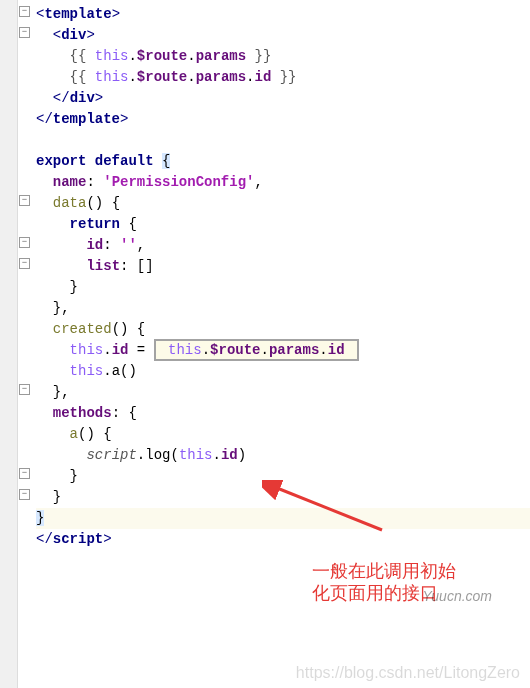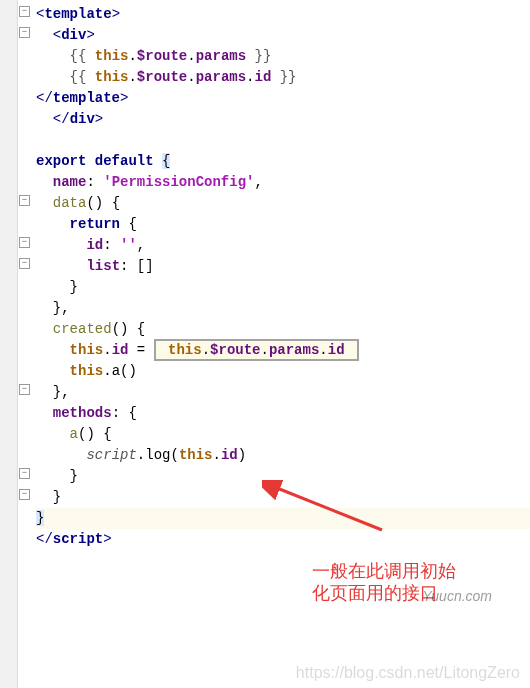--- a/index.html
+++ b/index.html
@@ -48,21 +48,21 @@
     }
     .line {
       height: 21px;
       line-height: 21px;
       white-space: pre;
     }
     .tag-bracket { color: #000080; }
     .tag-name { color: #000080; font-weight: bold; }
     .mustache { color: #555; }
     .keyword { color: #000080; font-weight: bold; }
-    .this-kw { color: #a16207; font-weight: bold; }
+    .this-kw { color: #8b5cf6; font-weight: normal; }
     .prop { color: #660e7a; font-weight: bold; }
     .method { color: #7a7a2e; }
     .method-call { color: #000; }
     .string { color: #a21caf; font-weight: bold; }
     .console { font-style: italic; color: #555; }
     .highlight-brace {
       background: #d6e8ff;
     }
     .caret-line {
       background: #fcfaed;
@@ -106,22 +106,22 @@
     <div class="fold-icon" style="top:258px">−</div>
     <div class="fold-icon" style="top:384px">−</div>
     <div class="fold-icon" style="top:468px">−</div>
     <div class="fold-icon" style="top:489px">−</div>
   </div>
   <div class="code-area">
     <div class="line"><span class="tag-bracket">&lt;</span><span class="tag-name">template</span><span class="tag-bracket">&gt;</span></div>
     <div class="line">  <span class="tag-bracket">&lt;</span><span class="tag-name">div</span><span class="tag-bracket">&gt;</span></div>
     <div class="line">    <span class="mustache">{{ </span><span class="this-kw">this</span><span>.</span><span class="prop">$route</span><span>.</span><span class="prop">params</span><span class="mustache"> }}</span></div>
     <div class="line">    <span class="mustache">{{ </span><span class="this-kw">this</span><span>.</span><span class="prop">$route</span><span>.</span><span class="prop">params</span><span>.</span><span class="prop">id</span><span class="mustache"> }}</span></div>
+    <div class="line">  <span class="tag-bracket">&lt;/</span><span class="tag-name">div</span><span class="tag-bracket">&gt;</span></div>
     <div class="line"><span class="tag-bracket">&lt;/</span><span class="tag-name">template</span><span class="tag-bracket">&gt;</span></div>
-    <div class="line">  <span class="tag-bracket">&lt;/</span><span class="tag-name">div</span><span class="tag-bracket">&gt;</span></div>
     <div class="line"> </div>
     <div class="line"><span class="keyword">export </span><span class="keyword">default </span><span class="highlight-brace">{</span></div>
     <div class="line">  <span class="prop">name</span><span>: </span><span class="string">'PermissionConfig'</span><span>,</span></div>
     <div class="line">  <span class="method">data</span><span>() </span><span>{</span></div>
     <div class="line">    <span class="keyword">return </span><span>{</span></div>
     <div class="line">      <span class="prop">id</span><span>: </span><span class="string">''</span><span>,</span></div>
     <div class="line">      <span class="prop">list</span><span>: </span><span>[]</span></div>
     <div class="line">    <span>}</span></div>
     <div class="line">  <span>}</span><span>,</span></div>
     <div class="line">  <span class="method">created</span><span>() </span><span>{</span></div>

